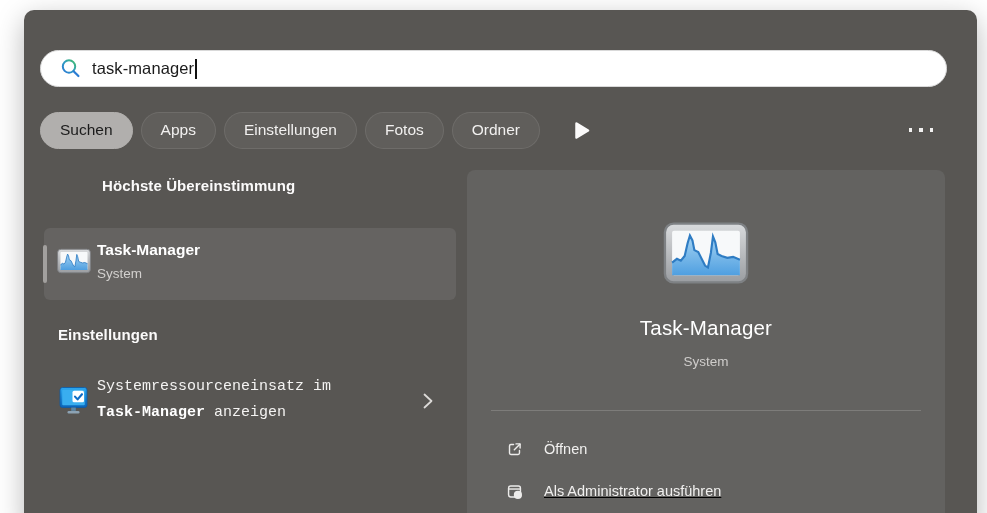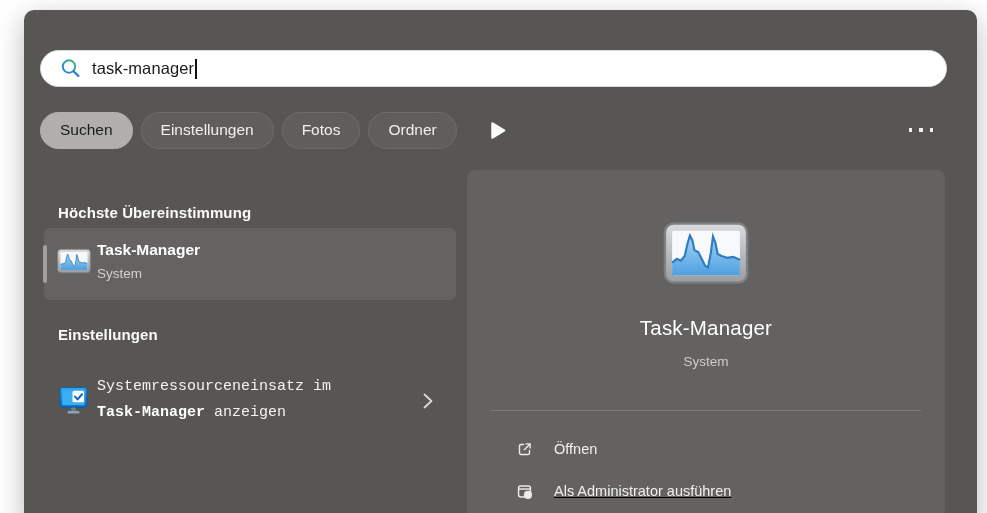--- a/index.html
+++ b/index.html
@@ -38,21 +38,21 @@
   .tab.selected { background: #b1afad; border-color: #b1afad; color: #1b1b1b; }
   .tab-expand { margin-left: 22px; width: 24px; height: 24px; display: flex;
     align-items: center; justify-content: center; cursor: pointer; }
   .more-dots { margin-left: auto; margin-right: 26px; display: flex; gap: 7px;
     cursor: pointer; padding: 6px 2px; }
   .more-dots i { width: 3.5px; height: 3.5px; background: #f2f1f0; display: block; }
 
   
   .section-header { position: absolute; left: 34px; font-size: 15px; font-weight: bold;
     color: #fbfafa; letter-spacing: 0.1px; }
-  #hdr-best { top: 194px; }
+  #hdr-best { top: 167px; margin-left: 44px; }
   #hdr-settings { top: 316px; }
 
   .result-item {
     position: absolute; left: 20px; width: 412px; border-radius: 6px; cursor: pointer;
   }
   #best-item { top: 218px; height: 72px; background: #656361; }
   .sel-indicator { position: absolute; left: -1px; top: 17px; width: 4px; height: 38px;
     border-radius: 2px; background: #a2a09e; }
   #best-item .ic { position: absolute; left: 13px; top: 20px; width: 34px; height: 26px; }
   .best-title { position: absolute; left: 53px; top: 13px; font-size: 15.5px;
@@ -72,21 +72,21 @@
     background: #636260; border-radius: 8px;
   }
   .preview .big-icon { position: absolute; left: 50%; top: 52px; transform: translateX(-50%);
     width: 88px; height: 62px; }
   .preview-title { position: absolute; left: 0; right: 0; top: 146px; text-align: center;
     font-size: 20.5px; color: #ffffff; letter-spacing: 0.2px; }
   .preview-sub { position: absolute; left: 0; right: 0; top: 184px; text-align: center;
     font-size: 13.5px; color: #cfcdcb; }
   .preview-divider { position: absolute; left: 24px; right: 24px; top: 240px; height: 1px;
     background: rgba(255,255,255,0.17); }
-  .action-row { position: absolute; left: 40px; right: 24px; height: 34px;
+  .action-row { position: absolute; left: 30px; right: 24px; height: 34px;
     display: flex; align-items: center; gap: 20px; padding-left: 8px;
     border-radius: 4px; cursor: pointer; }
   #action-open { top: 262px; }
   #action-admin { top: 304px; text-decoration: underline; }
   .action-row svg { width: 19px; height: 19px; flex: 0 0 auto; }
   .action-label { font-size: 14.5px; color: #f1f0ef; }
 </style>
 </head>
 <body>
 
@@ -125,20 +125,21 @@
       <svg class="mag" viewBox="0 0 24 24">
         <circle cx="10" cy="9.5" r="6.2" fill="none" stroke="url(#magGrad)" stroke-width="2"></circle>
         <line x1="14.6" y1="14.2" x2="19.4" y2="19" stroke="#2b7cd3" stroke-width="2.2" stroke-linecap="round"></line>
       </svg>
       <span class="search-text">task-manager</span>
         <span class="caret"></span>
     </div>
 
     <div class="tabs">
       <div class="tab selected">Suchen</div>
+      <div class="tab">Apps</div>
       <div class="tab">Einstellungen</div>
       <div class="tab">Fotos</div>
       <div class="tab">Ordner</div>
       <div class="tab-expand">
         <svg width="15" height="17" viewBox="0 0 15 17">
           <polygon points="1.5,1.5 13,8.5 1.5,15.5" fill="#fbfafa" stroke="#fbfafa" stroke-width="2.5" stroke-linejoin="round"></polygon>
         </svg>
       </div>
       <div class="more-dots">
         <i></i>

